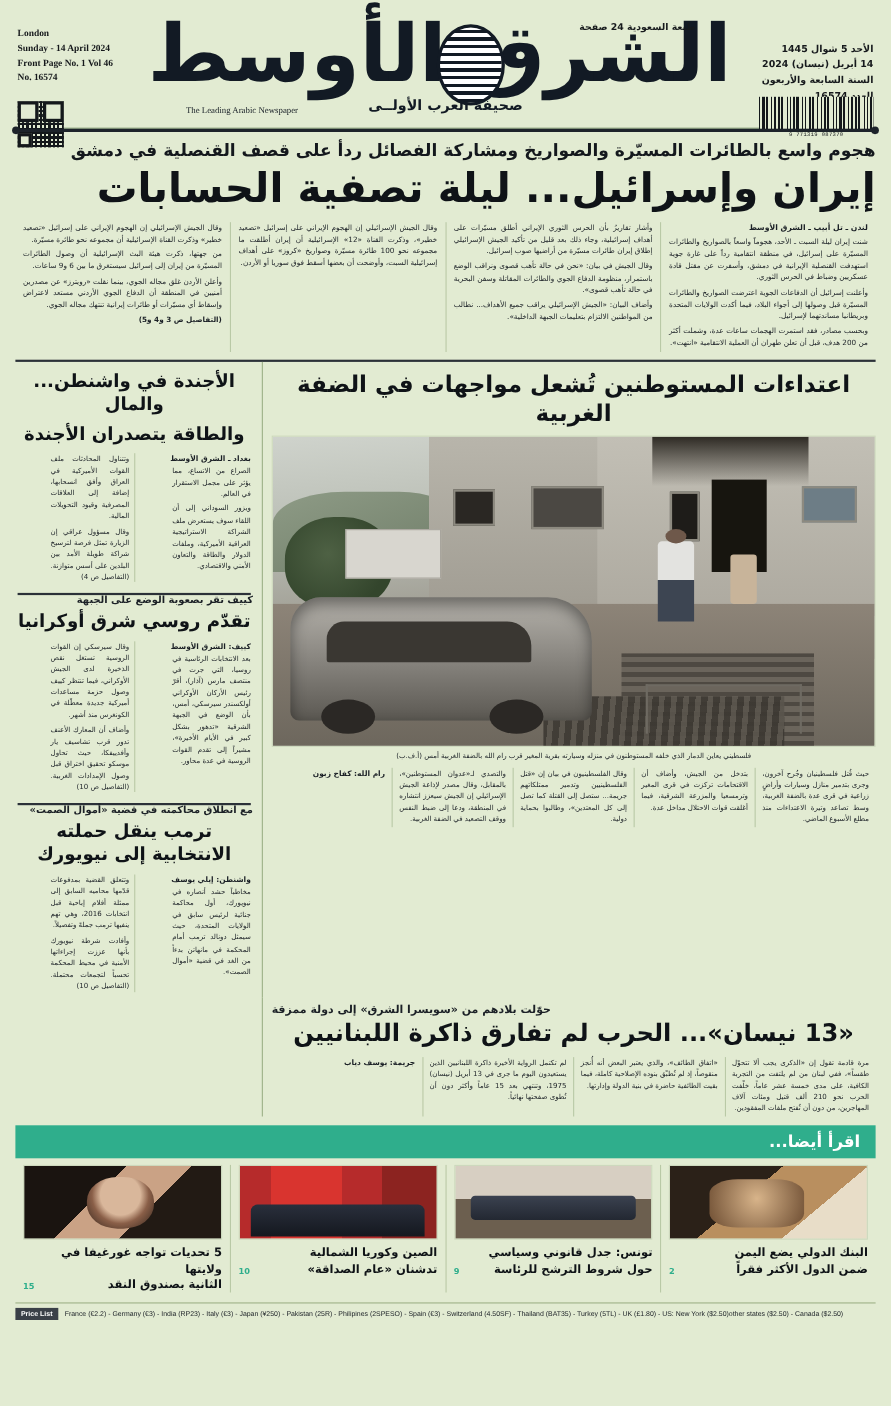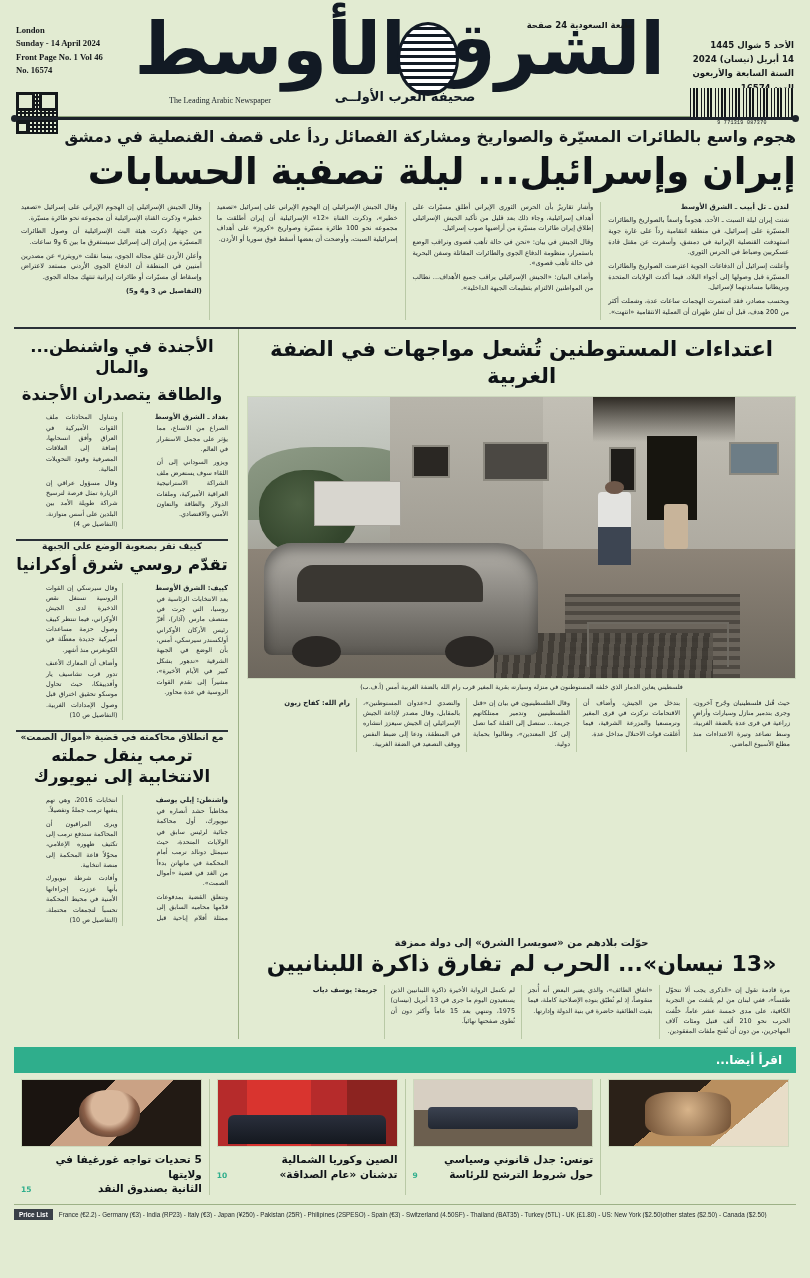--- a/index.html
+++ b/index.html
@@ -79,21 +79,21 @@
 
   
   .mid { display: flex; direction: rtl; padding: 0 14px; }
   .mid-main { flex: 0 0 558px; padding: 0 0 0 8px; border-left: 1px solid #9db187; }
   .mid-side { flex: 1; padding: 0 8px 0 0; }
 
   .hl-big { font-size: 21px; font-weight: bold; color: #0f1317; line-height: 1.28;
     text-align: center; padding: 7px 4px 6px; }
   .hl-side { font-size: 16.5px; font-weight: bold; color: #0f1317; line-height: 1.3;
     text-align: center; padding: 7px 2px 5px; }
-  .hl-kicker-s { font-size: 9px; font-weight: bold; color: #1b2026; text-align: center;
+  .hl-kicker-s { font-size: 9px; font-weight: bold; color: #1b2026; 
     padding-bottom: 3px; }
 
   .photo { position: relative; width: 100%; height: 283px; overflow: hidden;
     border: 1px solid #cdd9bd; }
   .photo .sky { position:absolute; inset:0;
     background: linear-gradient(175deg, #cfd3cc 0%, #b9bdb4 28%, #9d9a90 55%, #8e8a80 100%); }
   .ph-hill { position:absolute; left:0; top:18%; width:30%; height:26%;
     background: linear-gradient(160deg,#8e9b86,#6f7d68); border-radius: 40% 30% 0 0; }
   .ph-tree { position:absolute; left:2%; top:26%; width:18%; height:30%;
     background: radial-gradient(circle at 40% 40%, #4e6144, #33452c 70%); border-radius: 45%; }
@@ -147,26 +147,26 @@
     column-count: 2; column-gap: 9px; column-rule: 1px solid #b9c9a6; padding: 2px 2px 5px; }
   .side-body .byline { font-weight: bold; font-size: 6.8px; }
   .side-body p { margin-bottom: 3px; margin-left: 30px; }
   .side-sep { height: 1.6px; background: #2b3138; margin: 5px 2px 0; }
 
   
   .lower { display: flex; direction: rtl; padding: 0 14px; }
   .lower-main { flex: 0 0 558px; padding: 0 0 0 8px; border-left: 1px solid #9db187; }
   .lower-side { flex: 1; padding: 0 8px 0 0; }
 
-  .hl-leb-kick { font-size: 10px; font-weight: bold; text-align:center; color:#1b2026; padding-top:6px; }
+  .hl-leb-kick { font-size: 10px; font-weight: bold; text-align:left; color:#1b2026; padding-top:6px; }
   .hl-leb { font-size: 22px; font-weight: bold; text-align:center; color:#0f1317; line-height:1.25; padding: 2px 0 5px; }
 
   
   .readalso-wrap { padding: 8px 14px 0 14px; }
-  .readalso-bar { background: #2fae8c; color:#ffffff; font-size: 12px; font-weight: bold;
+  .readalso-bar { background: #2fae8c; color:#ffffff; font-size: 15px; font-weight: bold;
     padding: 6px 14px; text-align: right; }
   .thumbs { display:flex; direction: rtl; gap: 0; padding-top: 6px; }
   .thumb { flex:1; padding: 0 7px; border-left: 1px solid #b9c9a6; }
   .thumb:last-child { border-left: none; }
   .thumb-img { width:100%; height: 68px; border:1px solid #cdd9bd; position: relative; overflow:hidden; }
   .t1 { background: linear-gradient(135deg,#1a1410 0 38%, #caa285 38% 62%, #221a14 62%); }
   .t1::after { content:""; position:absolute; left:32%; top:14%; width:34%; height:72%;
     background: radial-gradient(ellipse at 50% 35%, #d9b79b 0 42%, #8a5f48 60%, #2a1f18 100%); border-radius:46%; }
   .t2 { background: linear-gradient(90deg,#b62b2b 0 16%, #d9342f 16% 52%, #b62b2b 52% 72%, #8c2320 72%); }
   .t2::after { content:""; position:absolute; left:6%; bottom:4%; width:88%; height:44%;
@@ -330,21 +330,20 @@
         <p>وأضاف أن المعارك الأعنف تدور قرب تشاسيف يار وأفدييفكا، حيث تحاول موسكو تحقيق اختراق قبل وصول الإمدادات الغربية. (التفاصيل ص 10)</p>
       </div>
 
       <div class="side-sep"></div>
       <div class="hl-kicker-s">مع انطلاق محاكمته في قضية «أموال الصمت»</div>
       <div class="hl-side" style="padding-top:0">ترمب ينقل حملته الانتخابية إلى نيويورك</div>
       <div class="side-body">
         <div class="byline">واشنطن: إيلي يوسف</div>
         <p>مخاطباً حشد أنصاره في نيويورك، أول محاكمة جنائية لرئيس سابق في الولايات المتحدة، حيث سيمثل دونالد ترمب أمام المحكمة في مانهاتن بدءاً من الغد في قضية «أموال الصمت».</p>
         <p>وتتعلق القضية بمدفوعات قدّمها محاميه السابق إلى ممثلة أفلام إباحية قبل انتخابات 2016، وهي تهم ينفيها ترمب جملةً وتفصيلاً.</p>
-        <p>ويرى المراقبون أن المحاكمة ستدفع ترمب إلى تكثيف ظهوره الإعلامي، محوّلاً قاعة المحكمة إلى منصة انتخابية.</p>
         <p>وأفادت شرطة نيويورك بأنها عززت إجراءاتها الأمنية في محيط المحكمة تحسباً لتجمعات محتملة. (التفاصيل ص 10)</p>
       </div>
     </div>
   </div>
 
   <div class="lower">
     <div class="lower-main">
       <div class="hl-leb-kick">حوّلت بلادهم من «سويسرا الشرق» إلى دولة ممزقة</div>
       <div class="hl-leb">«13 نيسان»... الحرب لم تفارق ذاكرة اللبنانيين</div>
       <div class="mid-cols">
@@ -363,20 +362,25 @@
       </div>
     </div>
     <div class="lower-side"></div>
   </div>
 
   <div class="readalso-wrap">
     <div class="readalso-bar">اقرأ أيضا...</div>
     <div class="thumbs">
       <div class="thumb">
         <div class="thumb-img t4"></div>
+        <div class="thumb-cap">
+          <div>البنك الدولي يضع اليمن</div>
+          <div>ضمن الدول الأكثر فقراً</div>
+          <span class="thumb-page">2</span>
+        </div>
       </div>
       <div class="thumb">
         <div class="thumb-img t3"></div>
         <div class="thumb-cap">
           <div>تونس: جدل قانوني وسياسي</div>
           <div>حول شروط الترشح للرئاسة</div>
           <span class="thumb-page">9</span>
         </div>
       </div>
       <div class="thumb">

